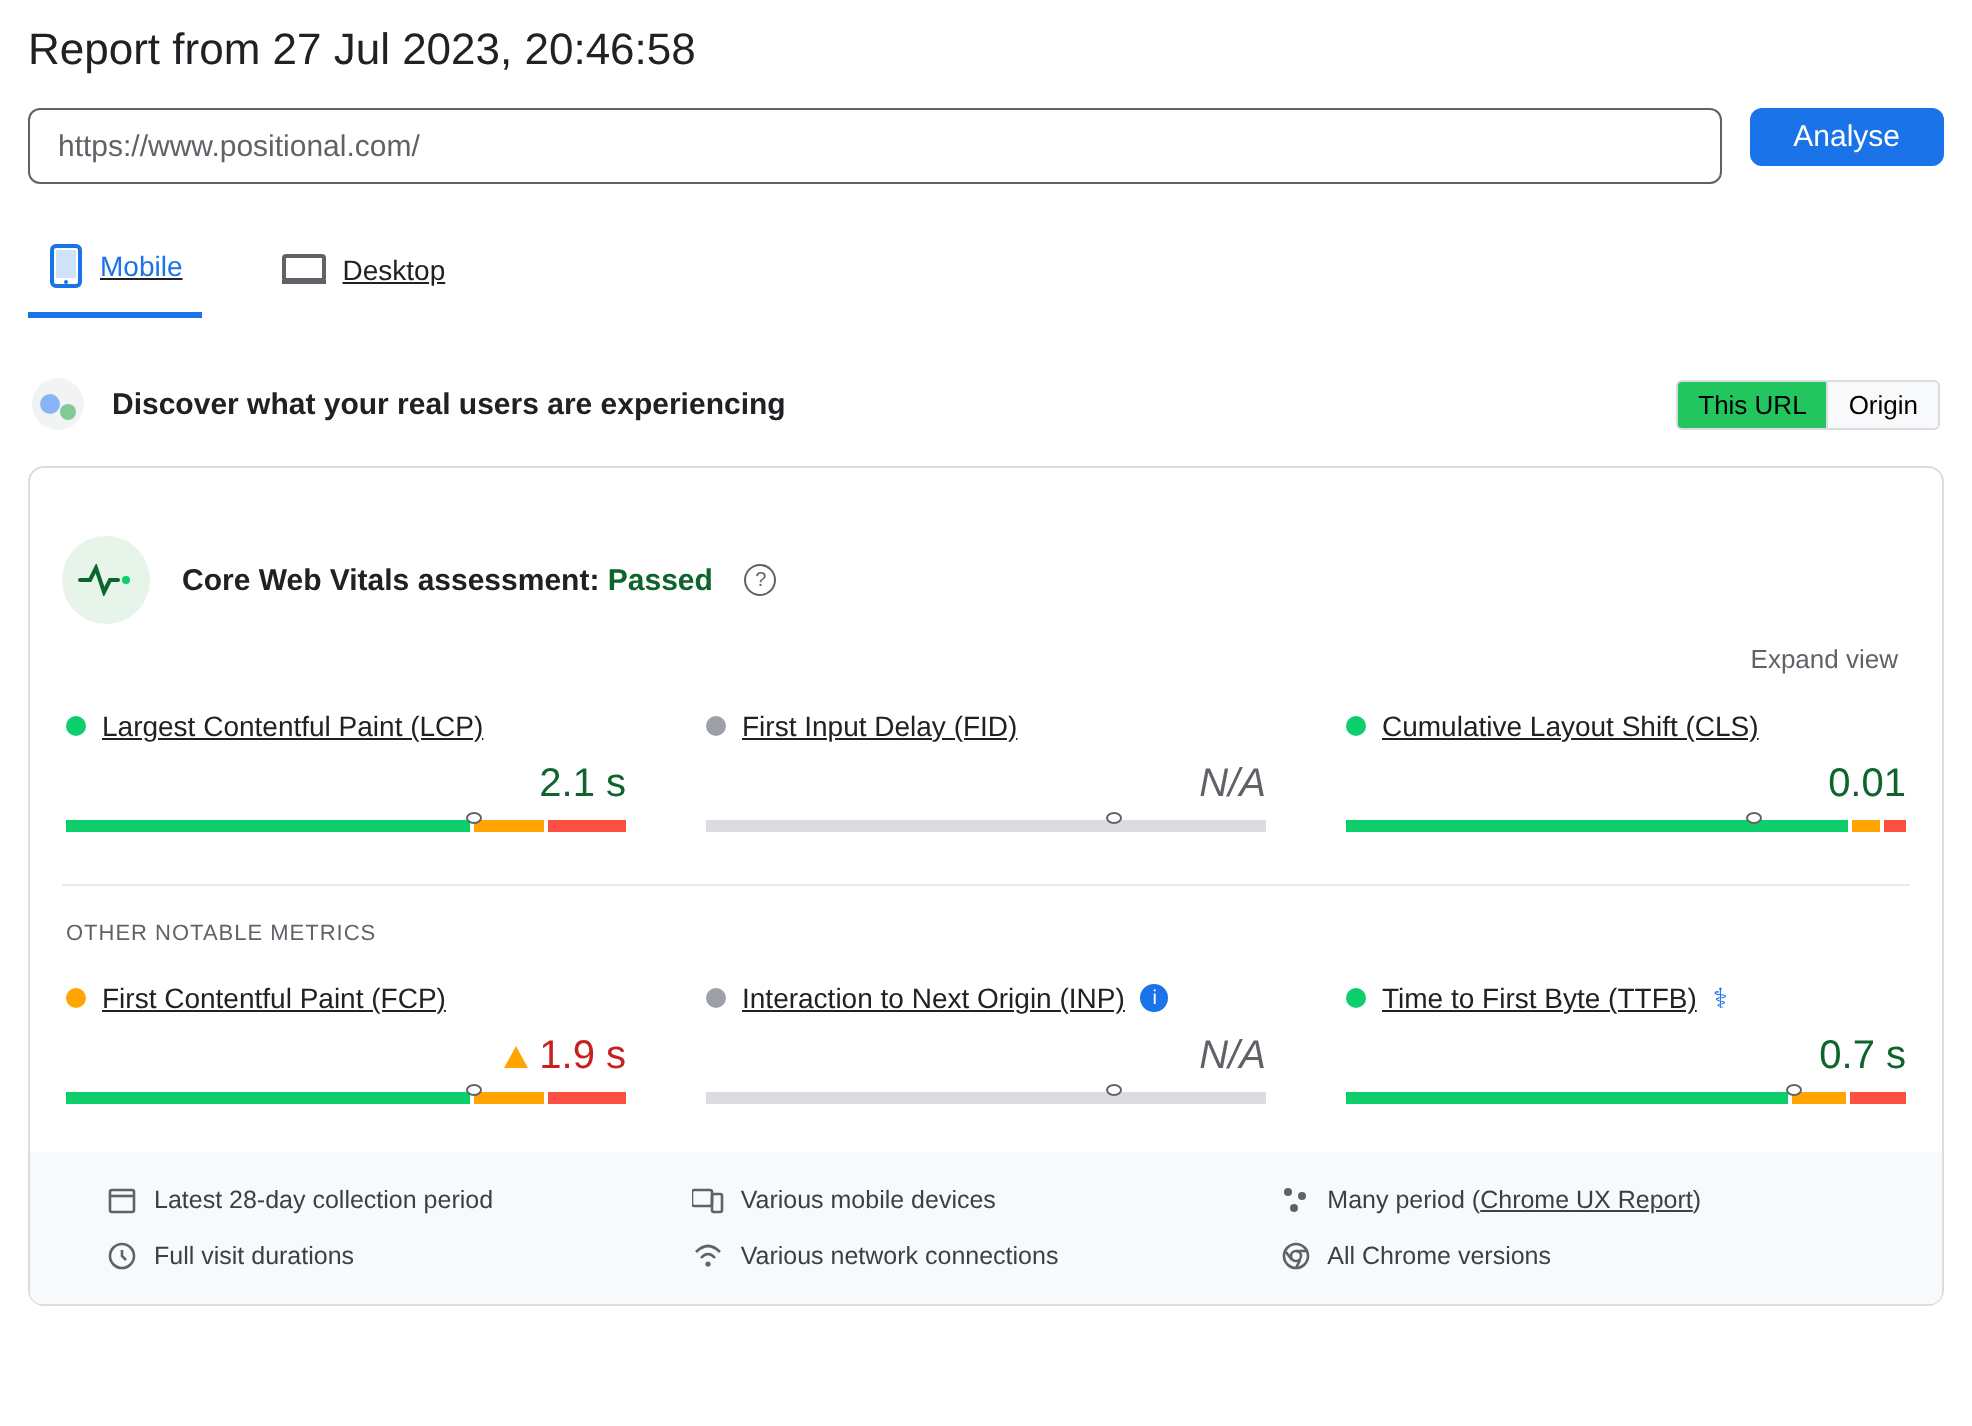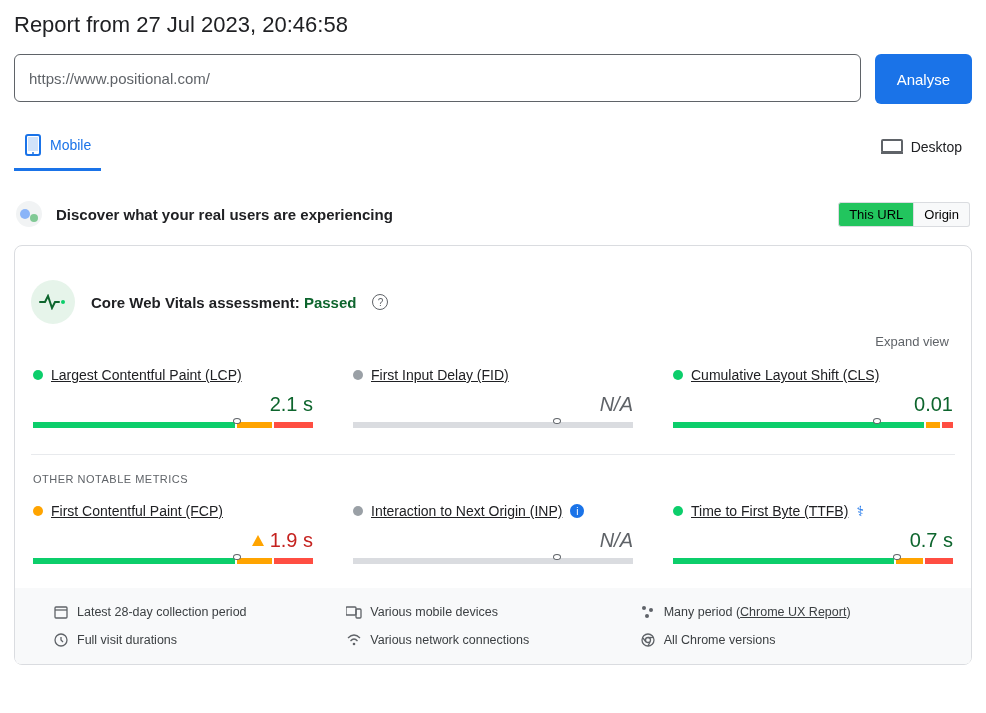--- a/index.html
+++ b/index.html
@@ -1,21 +1,21 @@
 <!DOCTYPE html>
 <html><head>
 <meta charset="utf-8">
 <style>
 * { box-sizing: border-box; margin: 0; padding: 0; }
 body { font-family: Arial, Helvetica, sans-serif; background: #fff; color: #202124; padding: 12px 14px; width: 986px; }
 .page-title { font-size: 22px; font-weight: 400; margin-bottom: 16px; }
 .url-row { display: flex; gap: 14px; margin-bottom: 24px; }
-.url-input { flex: 1; height: 48px; border: 1px solid #5f6368; border-radius: 6px; padding: 0 14px; font-size: 15px; color: #5f6368; outline: none; }
-.analyse-btn { background: #1a73e8; color: #fff; border: none; border-radius: 6px; padding: 0 22px; font-size: 15px; font-weight: 500; cursor: pointer; height: 50px; }
-.tabs { display: flex; justify-content: space-between; margin-bottom: 30px; }
+.url-input { flex: 1; height: 38px; border: 1px solid #5f6368; border-radius: 6px; padding: 0 14px; font-size: 15px; color: #5f6368; outline: none; }
+.analyse-btn { background: #1a73e8; color: #fff; border: none; border-radius: 6px; padding: 0 22px; font-size: 15px; font-weight: 500; cursor: pointer; height: 29px; }
+.tabs { display: flex; justify-content: flex-start; gap: 30px; margin-bottom: 30px; text-decoration: underline; }
 .tab { display: flex; align-items: center; gap: 8px; padding: 6px 10px 12px; cursor: pointer; font-size: 14px; }
 .tab.active { color: #1a73e8; border-bottom: 3px solid #1a73e8; }
 .tab-icon { display: inline-flex; }
 .discover-row { display: flex; align-items: center; justify-content: space-between; margin-bottom: 18px; padding: 0 2px; }
 .discover-left { display: flex; align-items: center; gap: 14px; }
 .crux-icon { width: 26px; height: 26px; border-radius: 50%; background: #f1f3f4; display: inline-flex; align-items: center; justify-content: center; position: relative; }
 .crux-icon::before { content: ''; width: 10px; height: 10px; border-radius: 50%; background: #8ab4f8; position: absolute; left: 4px; top: 8px; }
 .crux-icon::after { content: ''; width: 8px; height: 8px; border-radius: 50%; background: #81c995; position: absolute; right: 4px; bottom: 5px; }
 .discover-text { font-size: 15px; font-weight: 600; }
 .scope-toggle { display: flex; }

